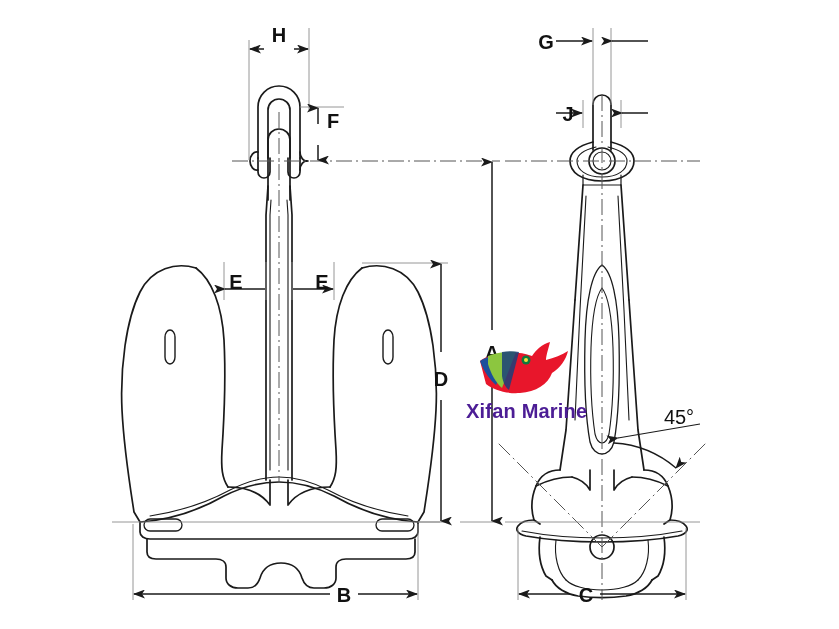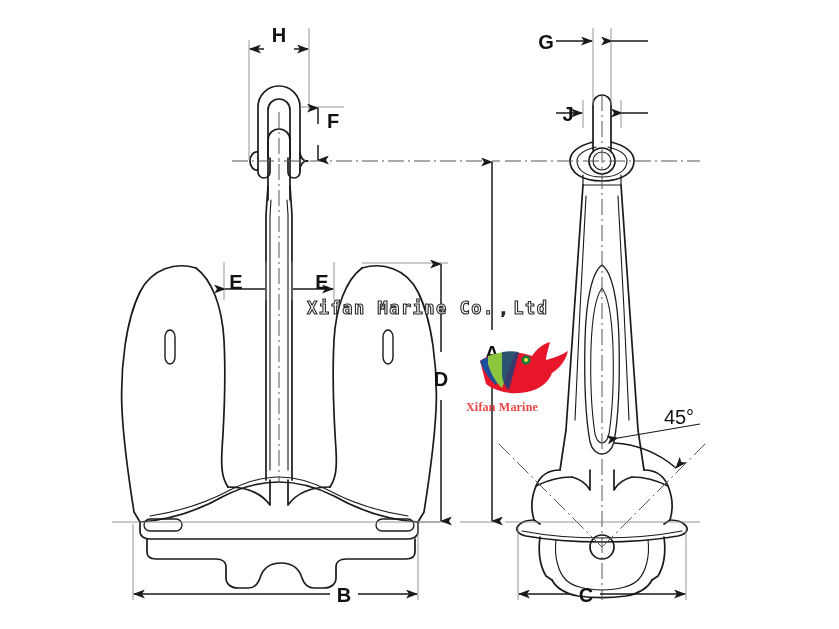--- a/index.html
+++ b/index.html
@@ -19,22 +19,22 @@
       font-size:17px;font-weight:bold;letter-spacing:1.5px;
       color:#ffffff;
       -webkit-text-stroke:1.1px #2b2b2b;
       text-shadow:0 0 0 #2b2b2b;
       white-space:nowrap;pointer-events:none;}
 
   
   #logo{position:absolute;left:462px;top:330px;width:110px;height:90px;}
   #logo svg{display:block;}
   #logotext{position:absolute;left:466px;top:400px;
-      font-family:Liberation Serif, serif;font-weight:bold;
-      font-size:12px;letter-spacing:0.2px;color:#ef4444;white-space:nowrap;}
+      font-family:Liberation Sans, sans-serif;font-weight:bold;
+      font-size:20px;letter-spacing:0.2px;color:#4c1d95;white-space:nowrap;}
 </style>
 </head>
 <body>
 
 <div id="stage">
 
   <svg id="dwg" viewBox="0 0 839 629">
     <defs>
       <marker id="arrR" markerWidth="12" markerHeight="9" refX="11" refY="4.5" orient="auto" markerUnits="userSpaceOnUse">
         <path d="M0,0 L12,4.5 L0,9 L3,4.5 Z" fill="#1a1a1a"></path>
@@ -301,21 +301,20 @@
       <text class="dimlabel" x="441" y="386" text-anchor="middle">D</text>
       <text class="dimlabel" x="344" y="602" text-anchor="middle">B</text>
       <text class="dimlabel" x="546" y="49" text-anchor="middle">G</text>
       <text class="dimlabel" x="568" y="121" text-anchor="middle">J</text>
       <text class="dimlabel" x="492" y="360" text-anchor="middle">A</text>
       <text class="dimlabel" x="586" y="602" text-anchor="middle">C</text>
       <text class="anglelabel" x="679" y="424" text-anchor="middle">45°</text>
     </g>
   </svg>
 
-  <div id="watermark">Xifan Marine Co.，Ltd</div>
 
   <div id="logo">
     <svg viewBox="0 0 110 78" width="110" height="78">
 
       <path d="M18,31 C30,22 54,20 70,26 C74,20 80,14 88,12 C86,20 84,26 84,30
                C92,28 100,25 106,21 C104,30 98,38 90,43
                C86,54 74,62 58,63 C44,64 32,60 24,54 Z" fill="#e8162b"></path>
 
       <path d="M18,31 C26,26 38,23 50,23 L34,55 C28,50 22,42 18,31 Z" fill="#1b4f9c"></path>
 

